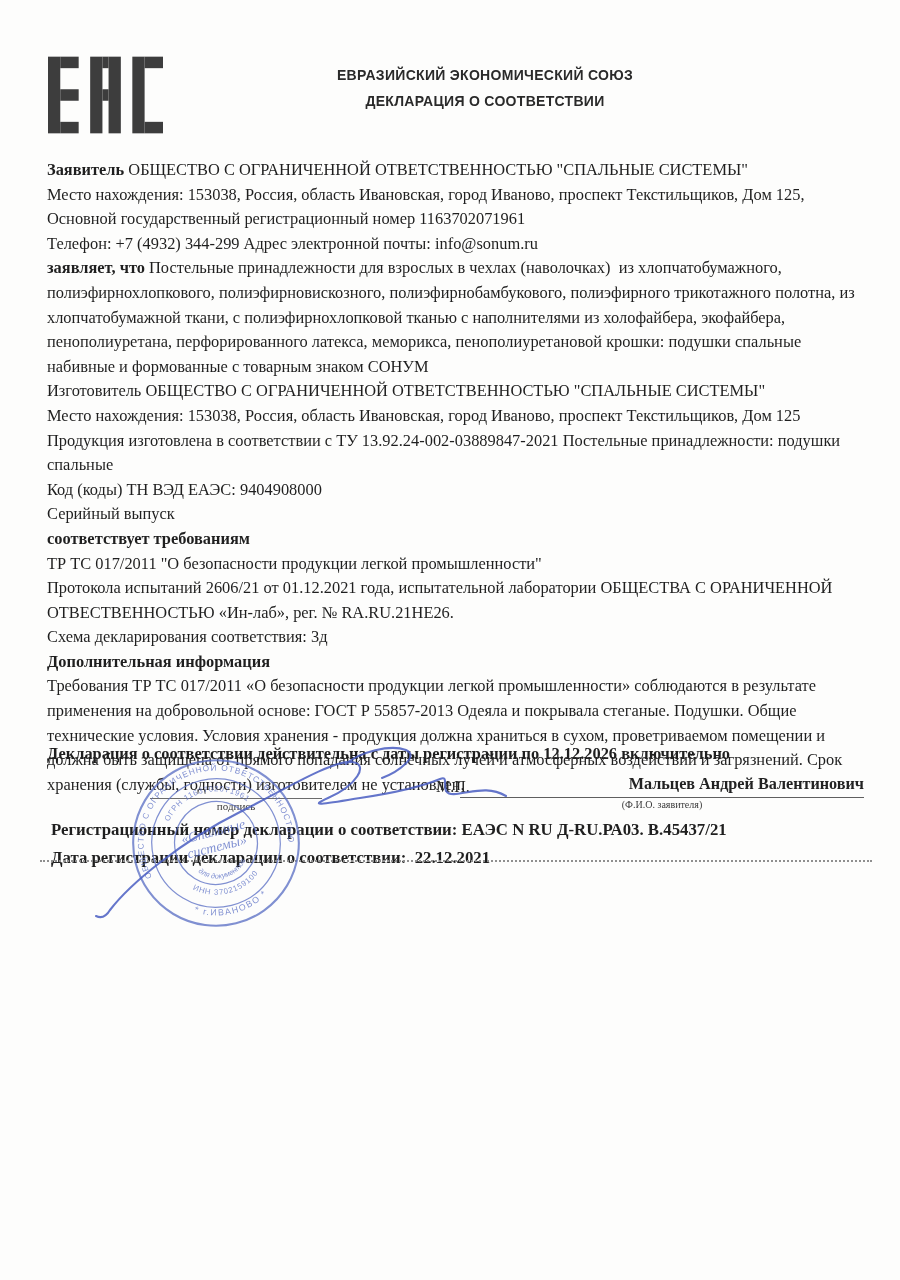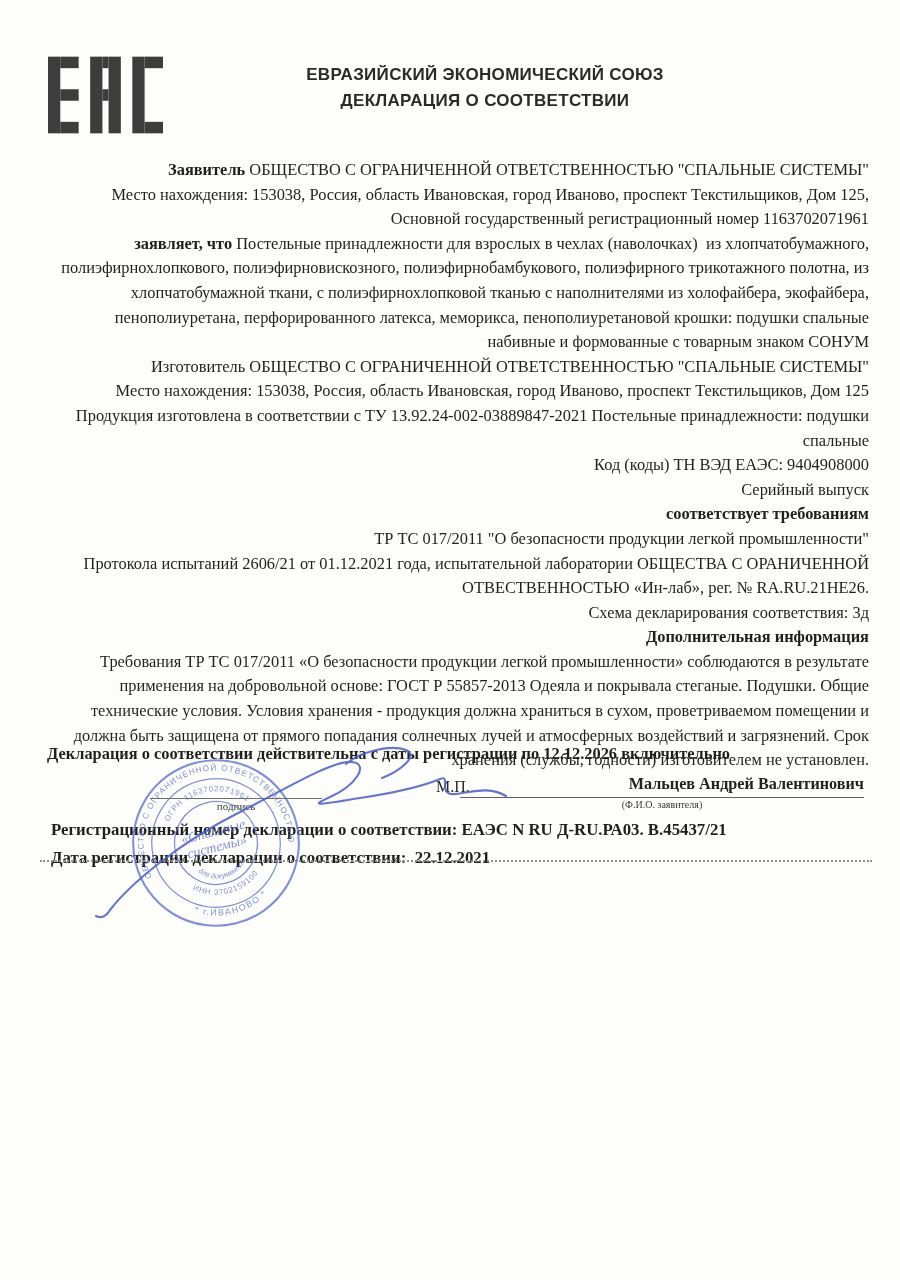--- a/index.html
+++ b/index.html
@@ -4,26 +4,26 @@
 <style>
   html,body{margin:0;padding:0;background:#ffffff;}
   .page{
     position:relative;width:900px;height:1280px;background:#fdfdfc;overflow:hidden;
     font-family:"Liberation Serif", serif;color:#1f1f1f;
   }
   
   .eac-logo{position:absolute;left:48px;top:54px;width:115px;height:82px;}
   
   .doc-header{position:absolute;left:165px;top:62px;width:640px;text-align:center;
-    font-family:"Liberation Sans", sans-serif;font-weight:700;font-size:17px;
+    font-family:"Liberation Sans", sans-serif;font-weight:700;font-size:14px;
     line-height:26px;color:#2a2a2a;letter-spacing:.3px;}
   
   .body-text{position:absolute;left:47px;top:158px;width:822px;
     font-size:16.4px;line-height:24.6px;}
-  .body-text p{margin:0;white-space:pre-wrap;text-align:right;}
+  .body-text p{margin:0;white-space:pre-wrap;}
   .b{font-weight:700;}
   
   .validity{position:absolute;left:47px;top:744px;width:822px;font-weight:700;
     font-size:16.4px;white-space:pre-wrap;}
   
   .sig-line-left{position:absolute;left:150px;top:782px;width:172px;height:16px;
     border-bottom:1.5px solid #6b6b6b;}
   .sig-caption{position:absolute;left:150px;top:800px;width:172px;text-align:center;
     font-size:11px;color:#3a3a3a;}
   .mp-label{position:absolute;left:436px;top:778px;font-size:16px;color:#2a2a2a;}
@@ -67,20 +67,21 @@
   </svg>
 
   <header class="doc-header">
     <div>ЕВРАЗИЙСКИЙ ЭКОНОМИЧЕСКИЙ СОЮЗ</div>
     <div>ДЕКЛАРАЦИЯ О СООТВЕТСТВИИ</div>
   </header>
 
   <main class="body-text">
     <p><span class="b">Заявитель</span><span> ОБЩЕСТВО С ОГРАНИЧЕННОЙ ОТВЕТСТВЕННОСТЬЮ "СПАЛЬНЫЕ СИСТЕМЫ"</span></p>
     <p>Место нахождения: 153038, Россия, область Ивановская, город Иваново, проспект Текстильщиков, Дом 125, Основной государственный регистрационный номер 1163702071961</p>
+    <p>Телефон: +7 (4932) 344-299 Адрес электронной почты: info@sonum.ru</p>
     <p><span class="b">заявляет, что</span><span> Постельные принадлежности для взрослых в чехлах (наволочках)  из хлопчатобумажного, полиэфирнохлопкового, полиэфирновискозного, полиэфирнобамбукового, полиэфирного трикотажного полотна, из хлопчатобумажной ткани, с полиэфирнохлопковой тканью с наполнителями из холофайбера, экофайбера, пенополиуретана, перфорированного латекса, меморикса, пенополиуретановой крошки: подушки спальные набивные и формованные с товарным знаком СОНУМ</span></p>
     <p>Изготовитель ОБЩЕСТВО С ОГРАНИЧЕННОЙ ОТВЕТСТВЕННОСТЬЮ "СПАЛЬНЫЕ СИСТЕМЫ"</p>
     <p>Место нахождения: 153038, Россия, область Ивановская, город Иваново, проспект Текстильщиков, Дом 125</p>
     <p>Продукция изготовлена в соответствии с ТУ 13.92.24-002-03889847-2021 Постельные принадлежности: подушки спальные</p>
     <p>Код (коды) ТН ВЭД ЕАЭС: 9404908000</p>
     <p>Серийный выпуск</p>
     <p class="b">соответствует требованиям</p>
     <p>ТР ТС 017/2011 "О безопасности продукции легкой промышленности"</p>
     <p>Протокола испытаний 2606/21 от 01.12.2021 года, испытательной лаборатории ОБЩЕСТВА С ОРАНИЧЕННОЙ ОТВЕСТВЕННОСТЬЮ «Ин-лаб», рег. № RA.RU.21НЕ26.</p>
     <p>Схема декларирования соответствия: 3д</p>

